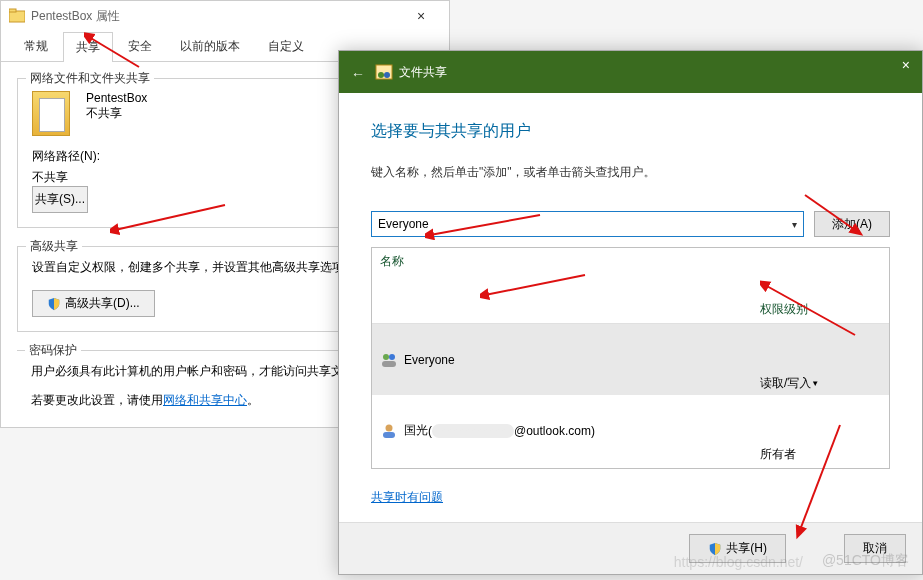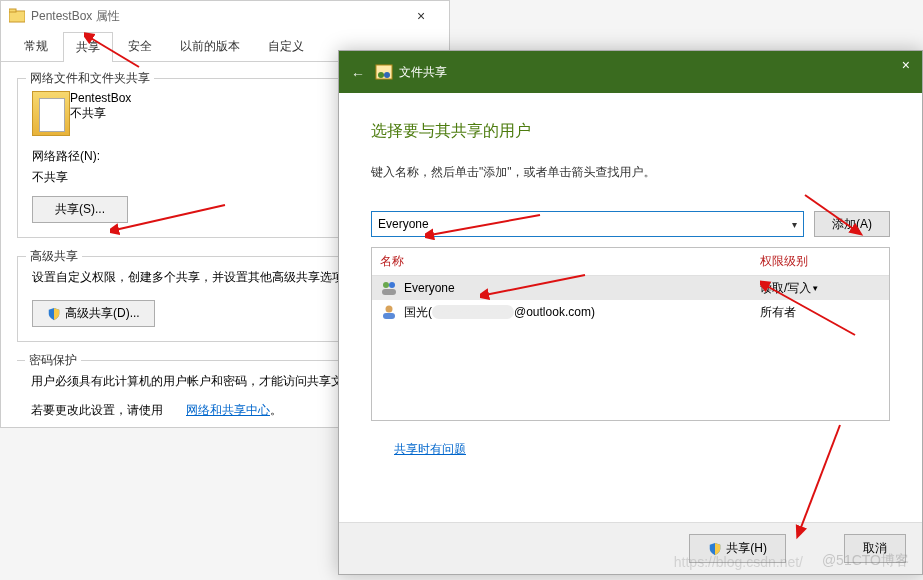--- a/index.html
+++ b/index.html
@@ -14,53 +14,53 @@
 
     .tabs { display: flex; border-bottom: 1px solid #d0d0d0; padding-left: 10px; }
     .tab { padding: 6px 12px; border: 1px solid transparent; border-bottom: none; color: #333; cursor: pointer; margin-right: 2px; }
     .tab.active { border-color: #d0d0d0; background: #fff; position: relative; top: 1px; }
 
     .tab-body { padding: 16px; }
 
     .group { border: 1px solid #d0d0d0; padding: 12px 14px 14px; margin-bottom: 18px; position: relative; }
     .group-title { position: absolute; top: -9px; left: 8px; background: #fff; padding: 0 4px; color: #333; }
 
-    .folder-row { display: flex; align-items: flex-start; gap: 0; margin-bottom: 12px; }
+    .folder-row { display: flex; align-items: flex-start; gap: 16px; margin-bottom: 12px; }
     .folder-large { width: 38px; height: 45px; background: linear-gradient(#f7d86f,#e8b33a); border: 1px solid #c9982a; position: relative; }
     .folder-large::before { content: ""; position: absolute; left: 6px; top: 6px; width: 24px; height: 32px; background: #fff; border: 1px solid #aaa; }
 
     .path-label { margin-bottom: 4px; }
-    .share-btn { margin-top: 10px; padding: 4px 22px; background: #f0f0f0; border: 1px solid #adadad; cursor: pointer; }
-
-    .link { color: #0066cc; text-decoration: underline; cursor: pointer; margin-left: 23px; }
+    .share-btn { margin-top: 0; padding: 4px 2px; background: #f0f0f0; border: 1px solid #adadad; cursor: pointer; }
+
+    .link { color: #0066cc; text-decoration: underline; cursor: pointer; }
 
     .shield-btn { display: inline-flex; align-items: center; gap: 4px; padding: 4px 14px; background: #f0f0f0; border: 1px solid #adadad; cursor: pointer; margin-top: 10px; }
     .shield-icon { width: 14px; height: 14px; }
 
     
     .wizard-window { position: absolute; left: 338px; top: 50px; width: 585px; height: 525px; background: #fff; border: 1px solid #aaa; box-shadow: 0 0 18px rgba(0,0,0,.25); }
     .wizard-header { height: 42px; background: #3a6b1f; display: flex; align-items: center; color: #fff; padding: 0 12px; position: relative; }
     .wizard-header .back-arrow { margin-right: 10px; opacity: .9; font-size: 14px; }
     .wizard-header .hicon { width: 18px; height: 18px; margin-right: 6px; }
     .wizard-header .x-btn { position: absolute; right: 6px; top: 4px; color: #fff; font-size: 14px; padding: 2px 6px; }
 
     .wizard-body { padding: 28px 32px 14px; }
-    .wizard-h1 { font-size: 16px; color: #4d7c0f; font-weight: normal; margin-bottom: 22px; }
+    .wizard-h1 { font-size: 16px; color: #0369a1; font-weight: normal; margin-bottom: 22px; }
     .wizard-desc { color: #333; margin-bottom: 30px; }
 
     .user-row { display: flex; gap: 10px; margin-bottom: 10px; }
     .user-select { flex: 1; height: 26px; border: 1px solid #1a7bc8; padding: 0 6px; background: #fff; display: flex; align-items: center; justify-content: space-between; }
     .user-select .chev { font-size: 10px; color: #333; }
     .add-btn { width: 76px; height: 26px; background: #e6e6e6; border: 1px solid #adadad; cursor: pointer; }
 
     .perm-table { border: 1px solid #c0c0c0; width: 100%; }
     .perm-head { display: flex; background: #fff; border-bottom: 1px solid #e0e0e0; }
-    .perm-head .col { padding: 5px 8px; color: #b91c1c; }
+    .perm-head .col { padding: 5px 8px; color: #14532d; }
     .col-name { flex: 0 0 380px; }
-    .col-perm { flex: 1; }
+    .col-perm { flex: 1; margin-top: 48px; }
     .perm-row { display: flex; align-items: center; padding: 3px 8px; }
     .perm-row.selected { background: #e8e8e8; }
     .usericon { width: 18px; height: 18px; margin-right: 6px; }
     .perm-row .col-name { display: flex; align-items: center; }
     .perm-row .col-perm { display: flex; align-items: center; gap: 0; }
     .dd-arrow { font-size: 8px; }
     .perm-body { height: 144px; overflow: hidden; }
     .masked { background: #ececec; color: #ececec; border-radius: 8px; padding: 0 8px; }
 
     .help-link { margin-top: 20px; display: inline-block; }

